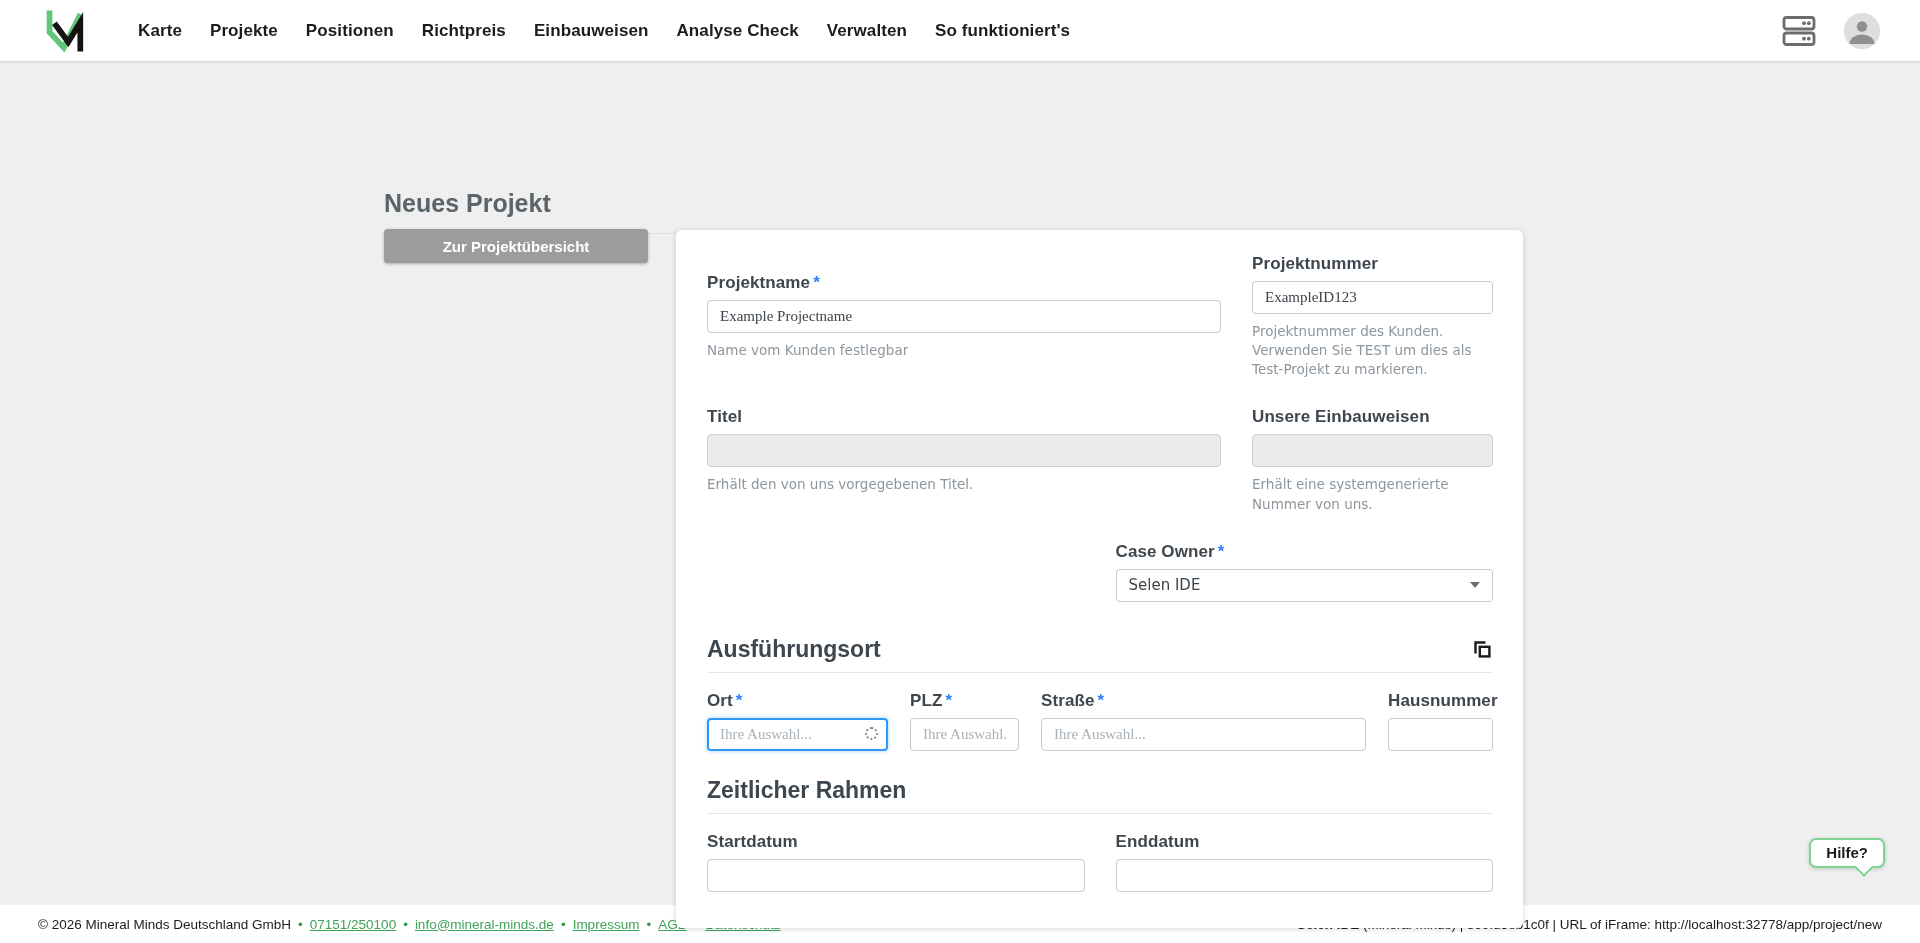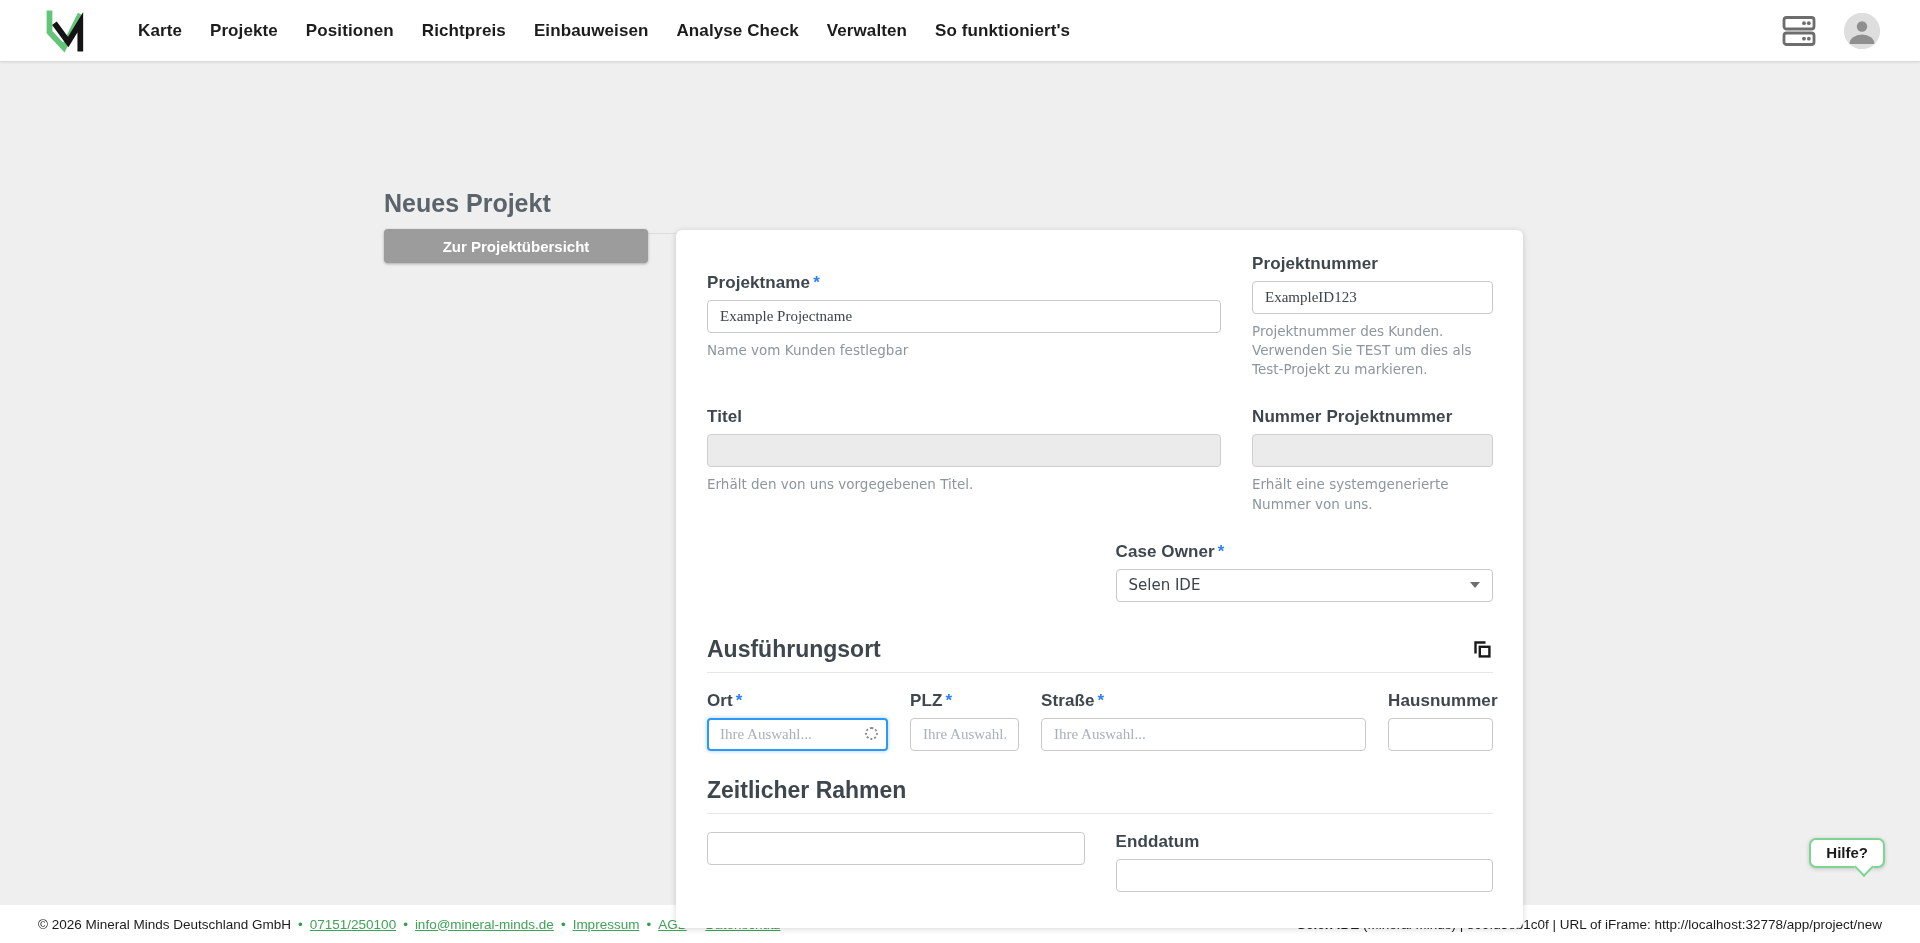--- a/index.html
+++ b/index.html
@@ -197,21 +197,21 @@
       </div>
     </div>
 
     <div class="row mb-row2">
       <div class="col-main">
         <label class="field-label">Titel</label>
         <input class="txt" type="text" disabled="" value="" style="">
         <div class="helper">Erhält den von uns vorgegebenen Titel.</div>
       </div>
       <div class="col-side">
-        <label class="field-label">Nummer Projektnummer</label>
+        <label class="field-label">Unsere Einbauweisen</label>
         <input class="txt" type="text" disabled="" value="" style="">
         <div class="helper">Erhält eine systemgenerierte Nummer von uns.</div>
       </div>
     </div>
 
     <div class="row row-half mb-row3">
       <div class="col">
       </div>
       <div class="col">
         <label class="field-label"><span>Case Owner</span><span class="req">*</span></label>
@@ -253,20 +253,21 @@
         <input class="txt" type="text" value="" style="">
       </div>
     </div>
 
     <div class="section-head">
       <div class="section-title">Zeitlicher Rahmen</div>
     </div>
 
     <div class="row row-half">
       <div class="col">
+        <label class="field-label">Startdatum</label>
         <input class="txt" type="text" value="" style="">
       </div>
       <div class="col">
         <label class="field-label">Enddatum</label>
         <input class="txt" type="text" value="" style="">
       </div>
     </div>
 
   </div>
 

